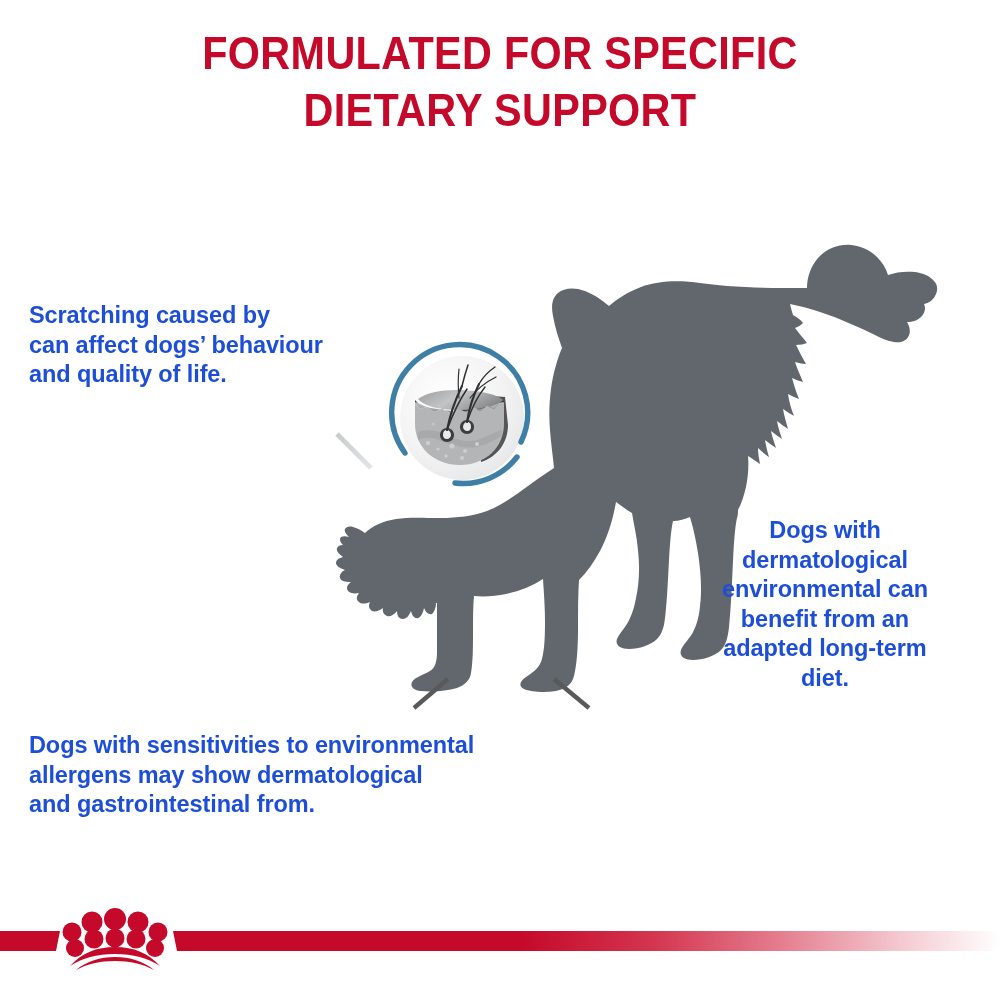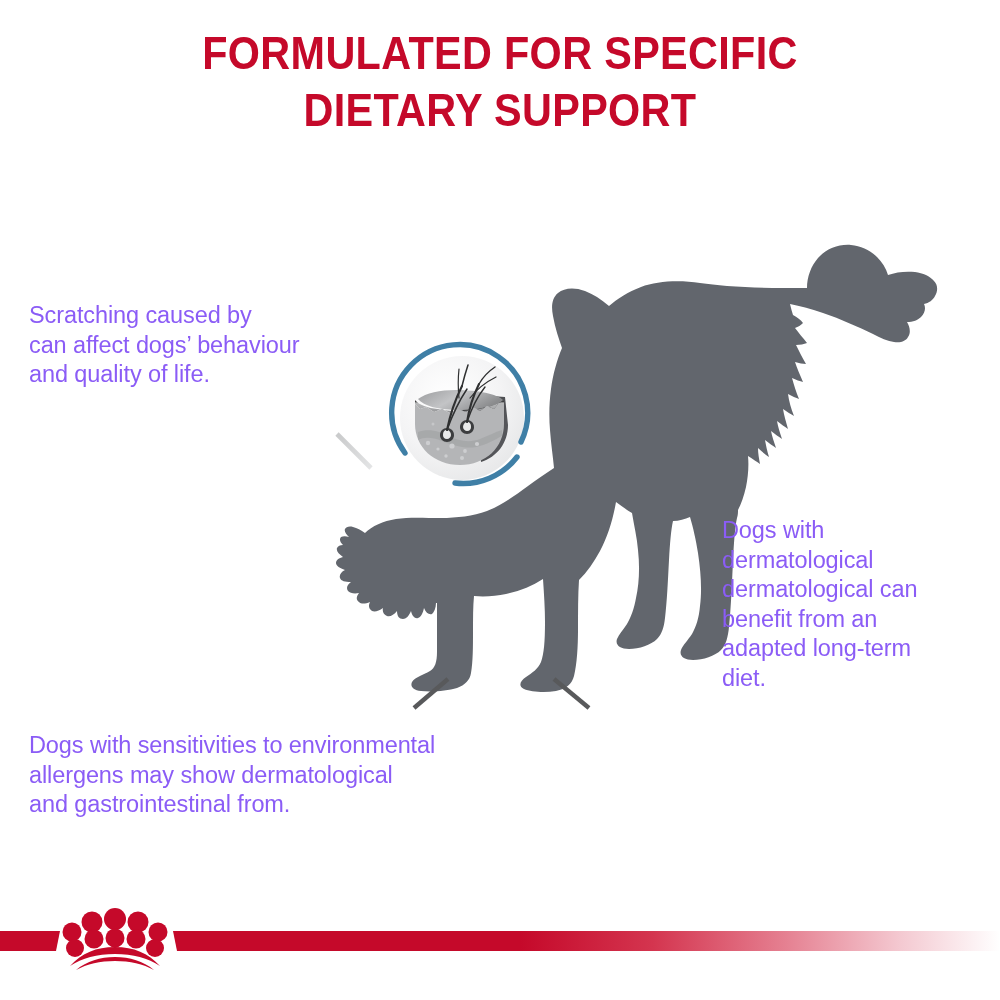--- a/index.html
+++ b/index.html
@@ -36,30 +36,30 @@
     line-height: 57px;
     letter-spacing: 0.4px;
     transform: scaleX(0.88);
     transform-origin: 50% 50%;
   }
   .headline .ln { display: block; white-space: nowrap; }
 
   
   .callout {
     position: absolute;
-    color: #8b5cf6;
+    color: #1d4ed8;
     font-size: 23.5px;
     line-height: 29.5px;
-    font-weight: 400;
+    font-weight: 700;
     letter-spacing: -0.1px;
   }
   .callout .ln { display: block; white-space: nowrap; }
 
   #callout-top-left { left: 29px; top: 301px; }
-  #callout-right    { left: 722px; top: 516px; }
+  #callout-right    { left: 722px; top: 516px; text-align: center; }
   #callout-bottom   { left: 29px; top: 731px; }
 
   
   .leaders {
     position: absolute;
     left: 0; top: 0;
     width: 1000px; height: 1000px;
     pointer-events: none;
   }
 
@@ -343,21 +343,21 @@
 
   <div class="callout" id="callout-top-left">
     <span class="ln">Scratching caused by</span>
     <span class="ln">can affect dogs’ behaviour</span>
     <span class="ln">and quality of life.</span>
   </div>
 
   <div class="callout" id="callout-right">
     <span class="ln">Dogs with</span>
     <span class="ln">dermatological</span>
-    <span class="ln">dermatological can</span>
+    <span class="ln">environmental can</span>
     <span class="ln">benefit from an</span>
     <span class="ln">adapted long-term</span>
     <span class="ln">diet.</span>
   </div>
 
   <div class="callout" id="callout-bottom">
     <span class="ln">Dogs with sensitivities to environmental</span>
     <span class="ln">allergens may show dermatological</span>
     <span class="ln">and gastrointestinal from.</span>
   </div>

